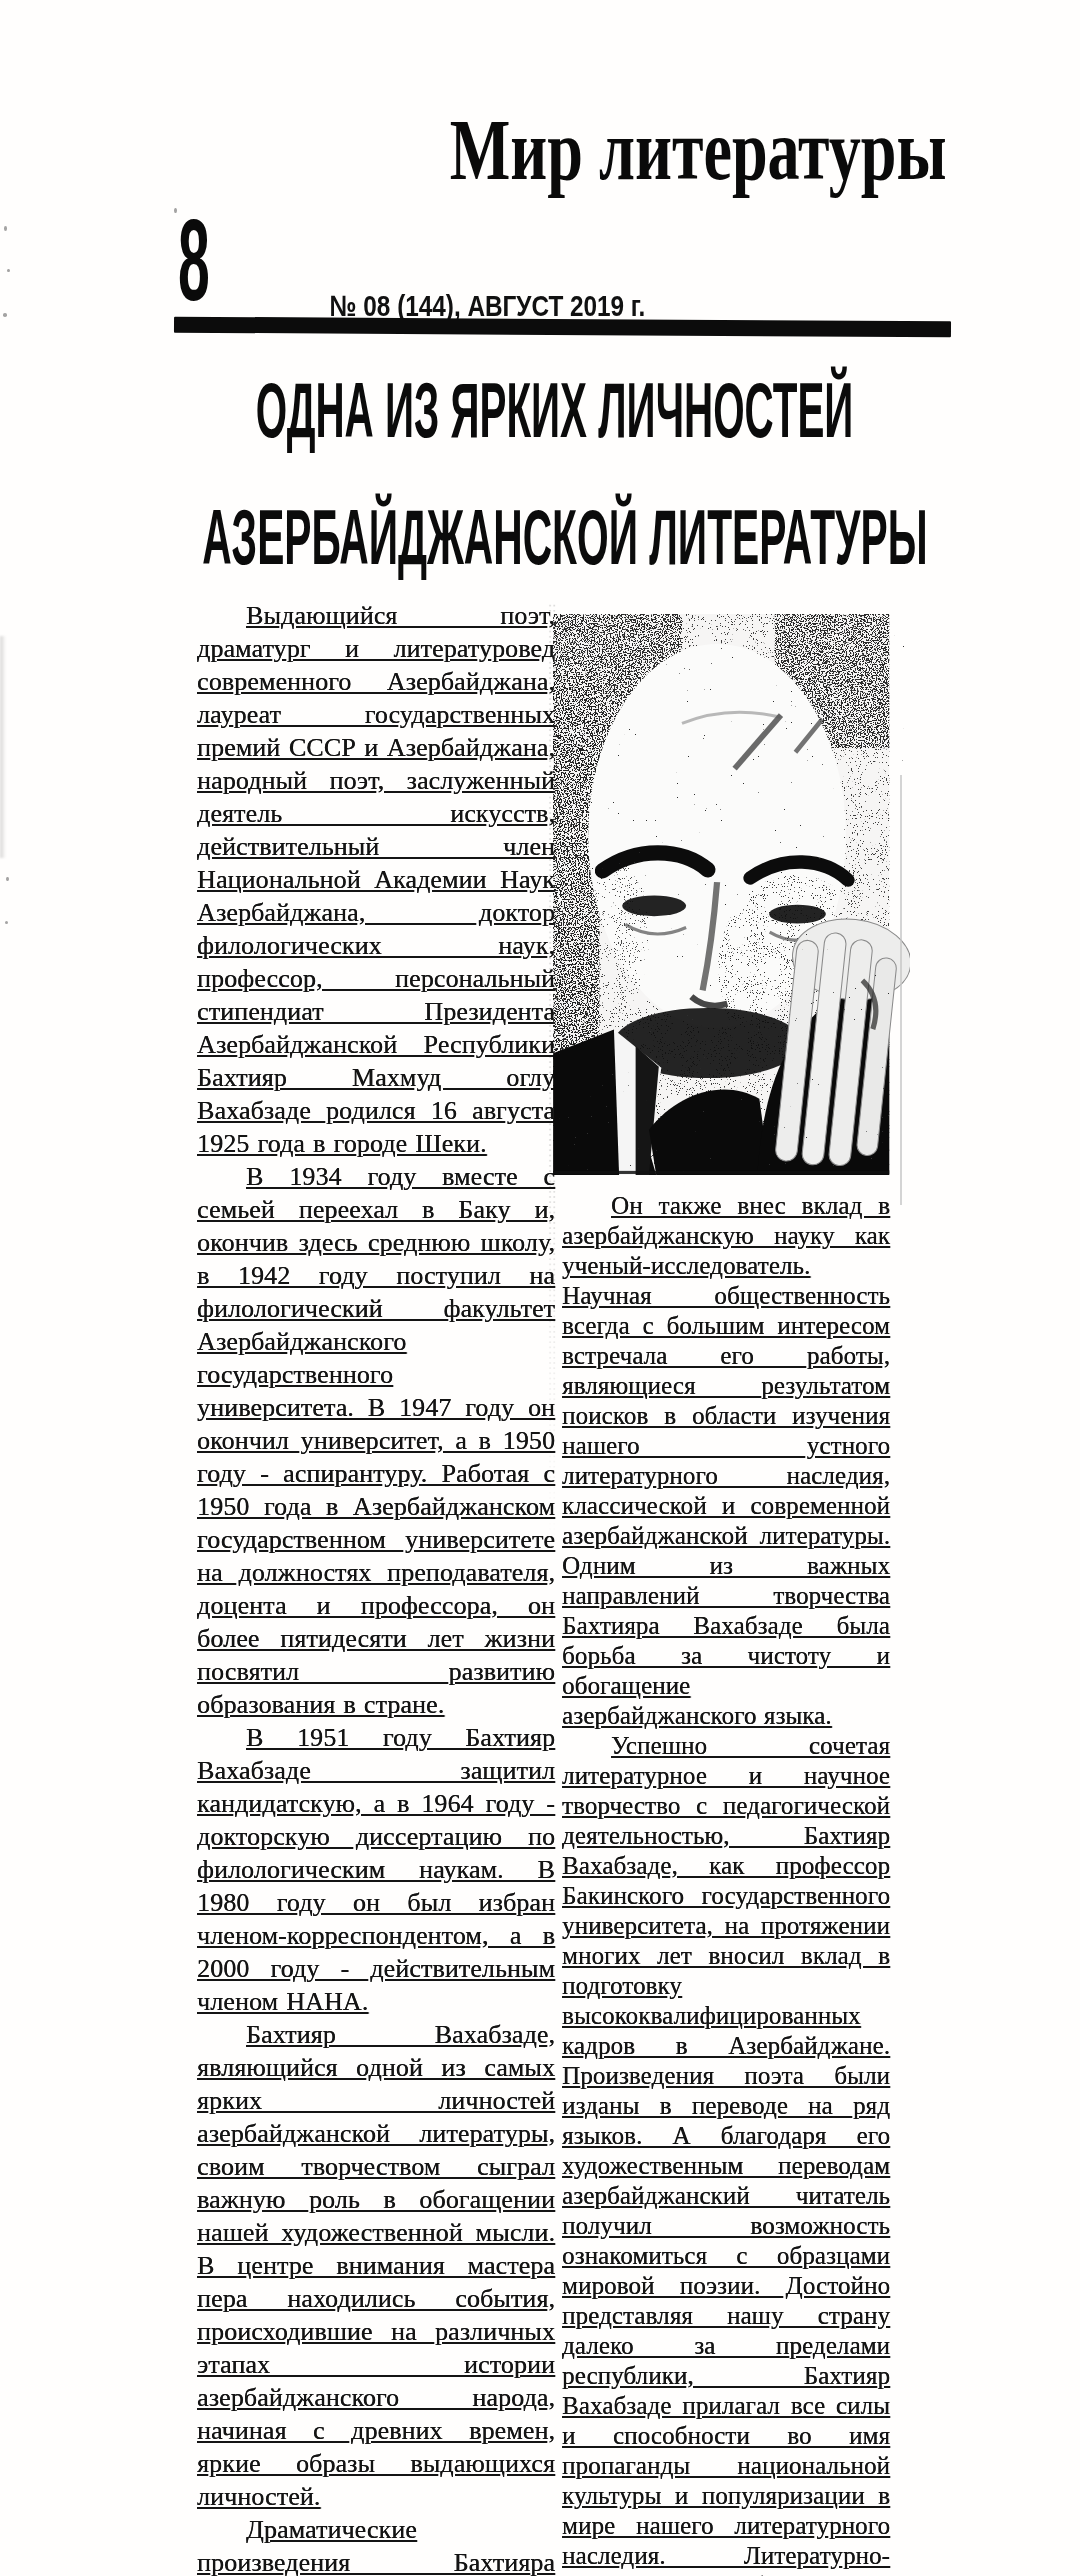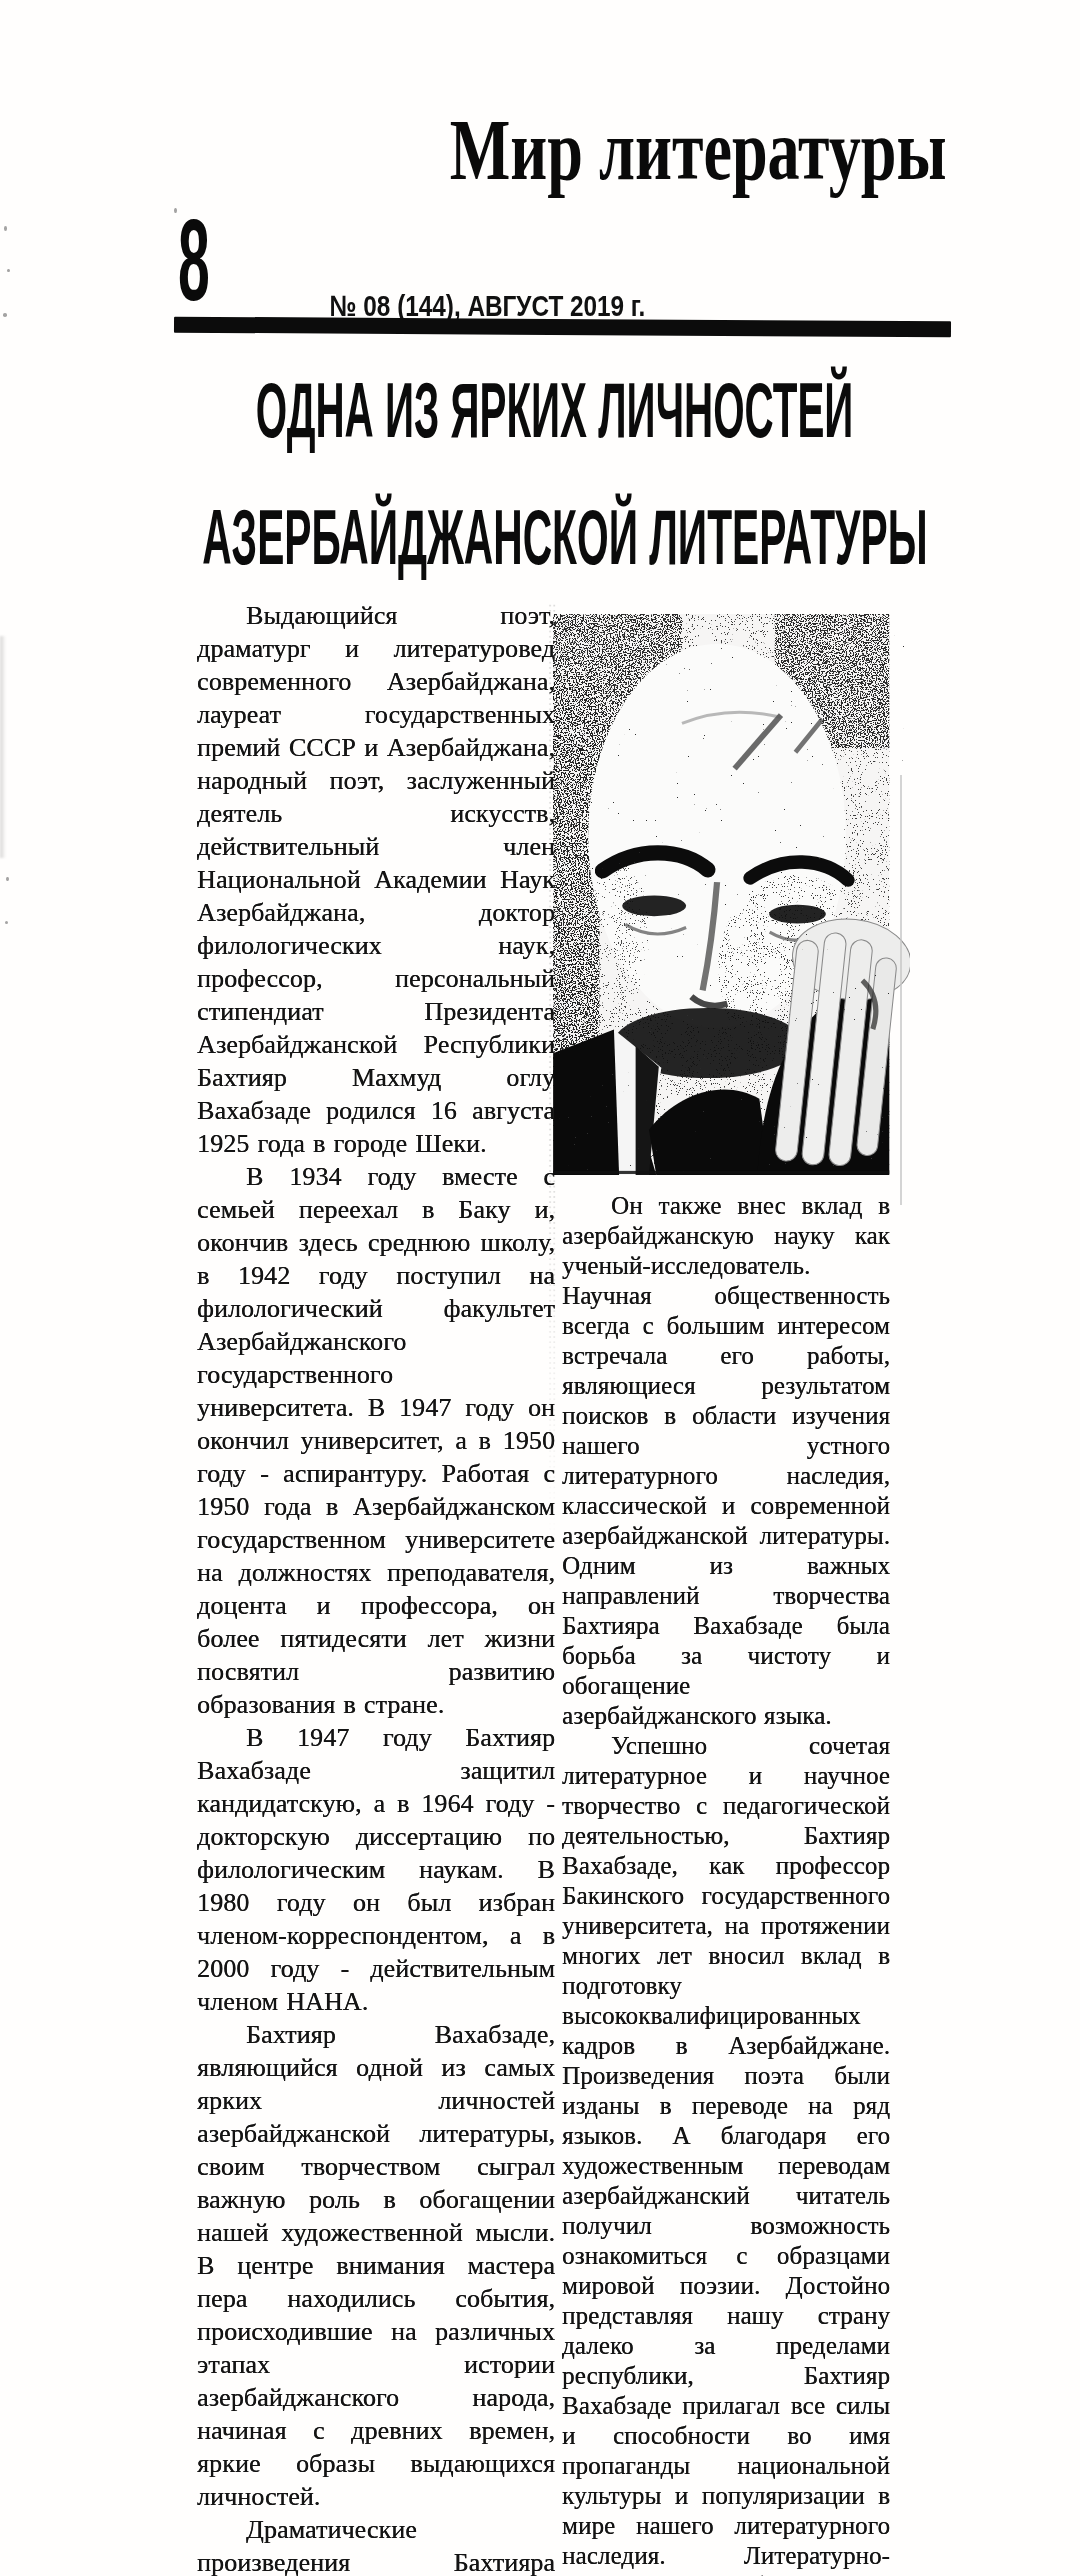--- a/index.html
+++ b/index.html
@@ -17,21 +17,21 @@
     position:absolute; left:174px; top:319px; width:777px; height:16px;
     background:#0c0c0c; transform:rotate(0.35deg); border-radius:1px;
   }
   .headline-svg { position:absolute; left:196px; top:354px; }
   .headline-svg text {
     font-family:"Liberation Sans","DejaVu Sans",sans-serif;
     font-weight:700; fill:#0b0b0b;
   }
   
   .col { position:absolute; text-align:justify; }
-  .col p { margin:0; text-indent:49px; text-shadow:0.3px 0 0 currentColor; }
+  .col p { margin:0; text-indent:49px; text-shadow:0.3px 0 0 currentColor;text-decoration:underline; }
   .col-left  { left:197px;  top:599px; width:358px;
                font-size:26px; line-height:33px; letter-spacing:0.1px; word-spacing:1.5px; }
   .col-right { left:562px; top:1191px; width:328px;
                font-size:25px; line-height:30px; letter-spacing:0.1px; word-spacing:1px; }
   
   .photo { position:absolute; left:553px; top:614px; width:357px; height:561px; }
   
   .seam-noise {
     position:absolute; left:548px; top:603px; width:9.3px; height:1005px;
     background-image:radial-gradient(rgba(20,20,20,0.38) 0.6px, transparent 1px);
@@ -70,21 +70,21 @@
   <div class="header-rule"></div>
 
   <svg class="headline-svg" width="747" height="227" viewBox="0 0 1450 440">
     <text x="116" y="160" font-size="152" textLength="1160" lengthAdjust="spacingAndGlyphs">ОДНА ИЗ ЯРКИХ ЛИЧНОСТЕЙ</text>
     <text x="12" y="408" font-size="152" textLength="1408" lengthAdjust="spacingAndGlyphs">АЗЕРБАЙДЖАНСКОЙ ЛИТЕРАТУРЫ</text>
   </svg>
 
   <div class="col col-left">
     <p>Выдающийся поэт, драматург и литературовед современного Азербайджана, лауреат государственных премий СССР и Азербайджана, народный поэт, заслуженный деятель искусств, действительный член Национальной Академии Наук Азербайджана, доктор филологических наук, профессор, персональный стипендиат Президента Азербайджанской Республики Бахтияр Махмуд оглу Вахабзаде родился 16 августа 1925 года в городе Шеки.</p>
     <p>В 1934 году вместе с семьей переехал в Баку и, окончив здесь среднюю школу, в 1942 году поступил на филологический факультет Азербайджанского государственного университета. В 1947 году он окончил университет, а в 1950 году - аспирантуру. Работая с 1950 года в Азербайджанском государственном университете на должностях преподавателя, доцента и профессора, он более пятидесяти лет жизни посвятил развитию образования в стране.</p>
-    <p>В 1947 году Бахтияр Вахабзаде защитил кандидатскую, а в 1964 году - докторскую диссертацию по филологическим наукам. В 1980 году он был избран членом-корреспондентом, а в 2000 году - действительным членом НАНА.</p>
+    <p>В 1951 году Бахтияр Вахабзаде защитил кандидатскую, а в 1964 году - докторскую диссертацию по филологическим наукам. В 1980 году он был избран членом-корреспондентом, а в 2000 году - действительным членом НАНА.</p>
     <p>Бахтияр Вахабзаде, являющийся одной из самых ярких личностей азербайджанской литературы, своим творчеством сыграл важную роль в обогащении нашей художественной мысли. В центре внимания мастера пера находились события, происходившие на различных этапах истории азербайджанского народа, начиная с древних времен, яркие образы выдающихся личностей.</p>
     <p>Драматические произведения Бахтияра Вахабзаде, в которых оживают многие события нашей истории, сыграли большую роль в воспитании молодого поколения. Его пьесы были успешно поставлены на сценах азербайджанских, а также зарубежных театров, принесли их автору широкую славу.</p>
   </div>
 
   <svg class="photo" role="img" width="357" height="561" viewBox="0 0 692 1088" aria-label="портрет поэта">
     <defs>
       <filter id="f-sparse" x="-2%" y="-2%" width="104%" height="104%">
         <feTurbulence type="fractalNoise" baseFrequency="0.42" numOctaves="2" seed="11" result="n"></feTurbulence>
         <feColorMatrix in="n" type="matrix" values="0 0 0 0 0  0 0 0 0 0  0 0 0 0 0  0 0 0 40 -33" result="a"></feColorMatrix>
         <feComposite in="SourceGraphic" in2="a" operator="in"></feComposite>

